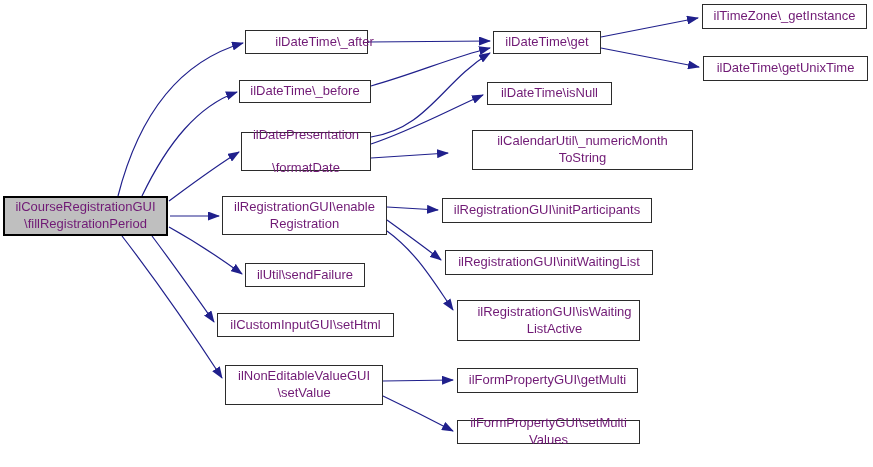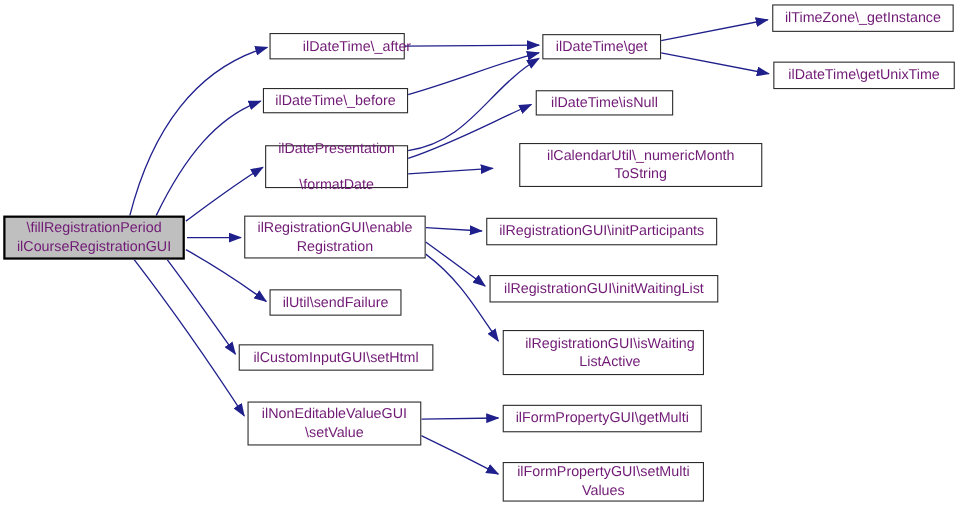--- a/index.html
+++ b/index.html
@@ -60,22 +60,22 @@
         <path d="M601,48 L699,67" class="edge" stroke="#20208c" marker-end="url(#arrow)"></path>
         <path d="M387,207 L438,210" class="edge" stroke="#20208c" marker-end="url(#arrow)"></path>
         <path d="M387,220 C405,233 423,246 441,260" class="edge" stroke="#20208c" marker-end="url(#arrow)"></path>
         <path d="M387,231 C417,253 433,281 453,310" class="edge" stroke="#20208c" marker-end="url(#arrow)"></path>
         <path d="M383,381 L453,380" class="edge" stroke="#20208c" marker-end="url(#arrow)"></path>
         <path d="M383,396 C406,407 430,419 453,431" class="edge" stroke="#20208c" marker-end="url(#arrow)"></path>
       </g>
   </svg>
   <div id="node-layer">
       <div class="node highlight" style="left: 3px; top: 196px; width: 165px; height: 40px;">
+        <span>ilCourseRegistrationGUI</span>
         <span>\fillRegistrationPeriod</span>
-        <span>ilCourseRegistrationGUI</span>
       </div>
       <div class="node" style="left: 245px; top: 30px; width: 123px; height: 24px; padding-left: 36px;">
         <span>ilDateTime\_after</span>
       </div>
       <div class="node" style="left: 239px; top: 80px; width: 132px; height: 23px;">
         <span>ilDateTime\_before</span>
       </div>
       <div class="node" style="left: 241px; top: 132px; width: 130px; height: 39px; gap: 16px;">
         <span>ilDatePresentation</span>
         <span>\formatDate</span>
@@ -110,21 +110,21 @@
       <div class="node" style="left: 445px; top: 250px; width: 208px; height: 25px;">
         <span>ilRegistrationGUI\initWaitingList</span>
       </div>
       <div class="node" style="left: 457px; top: 300px; width: 183px; height: 41px; padding-left: 12px;">
         <span>ilRegistrationGUI\isWaiting</span>
         <span>ListActive</span>
       </div>
       <div class="node" style="left: 457px; top: 368px; width: 181px; height: 25px;">
         <span>ilFormPropertyGUI\getMulti</span>
       </div>
-      <div class="node" style="left: 457px; top: 420px; width: 183px; height: 36px;">
+      <div class="node" style="left: 457px; top: 420px; width: 183px; height: 24px;">
         <span>ilFormPropertyGUI\setMulti</span>
         <span>Values</span>
       </div>
       <div class="node" style="left: 702px; top: 4px; width: 165px; height: 25px;">
         <span>ilTimeZone\_getInstance</span>
       </div>
       <div class="node" style="left: 703px; top: 56px; width: 165px; height: 25px;">
         <span>ilDateTime\getUnixTime</span>
       </div>
     </div>

